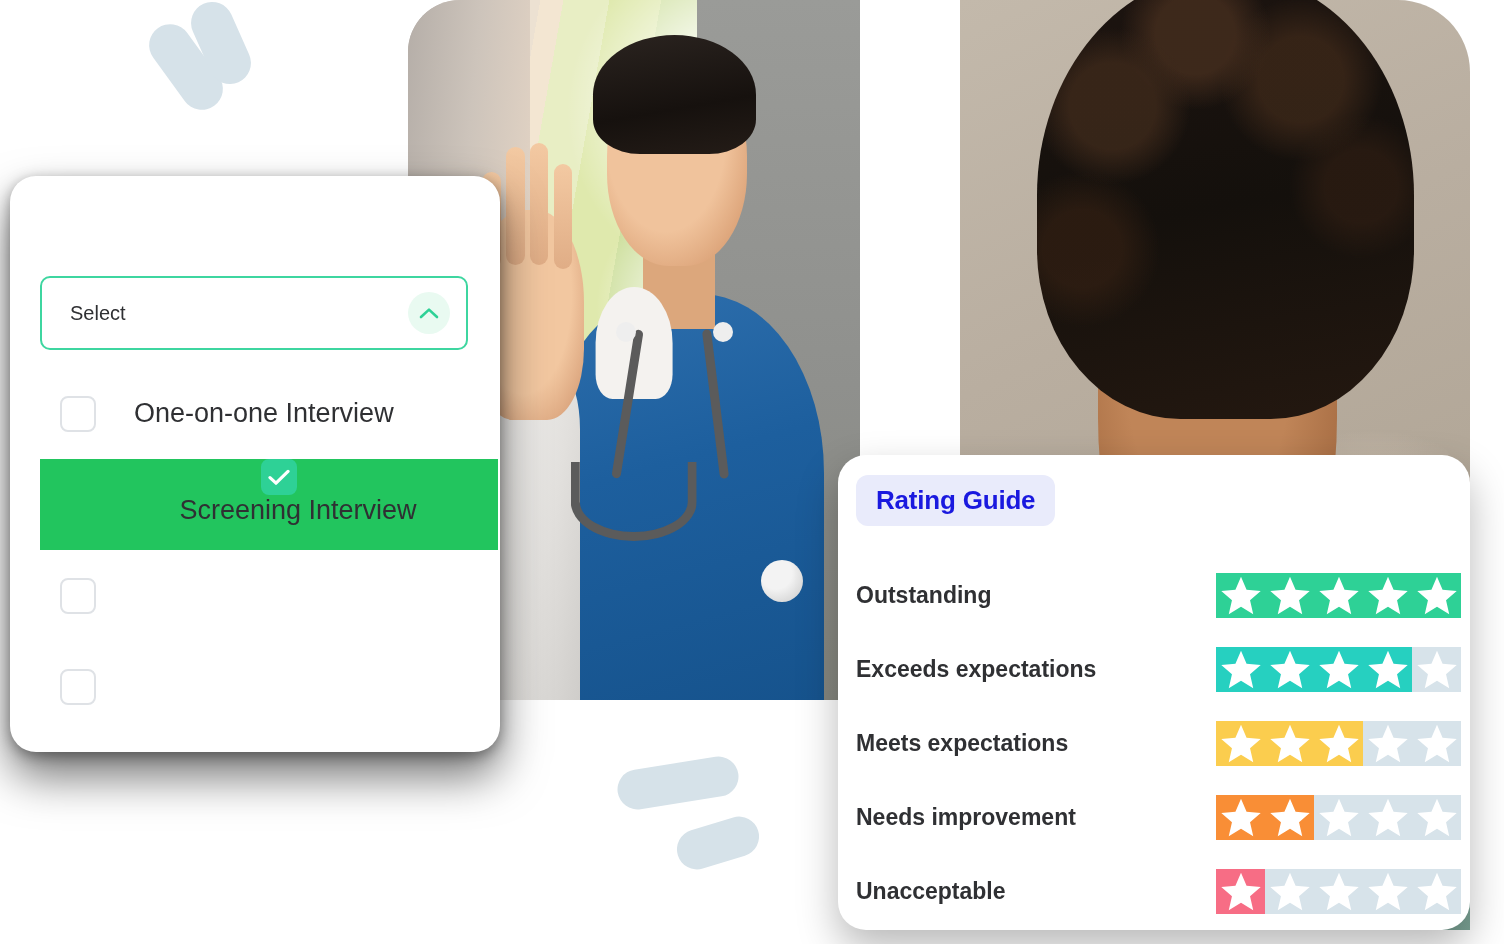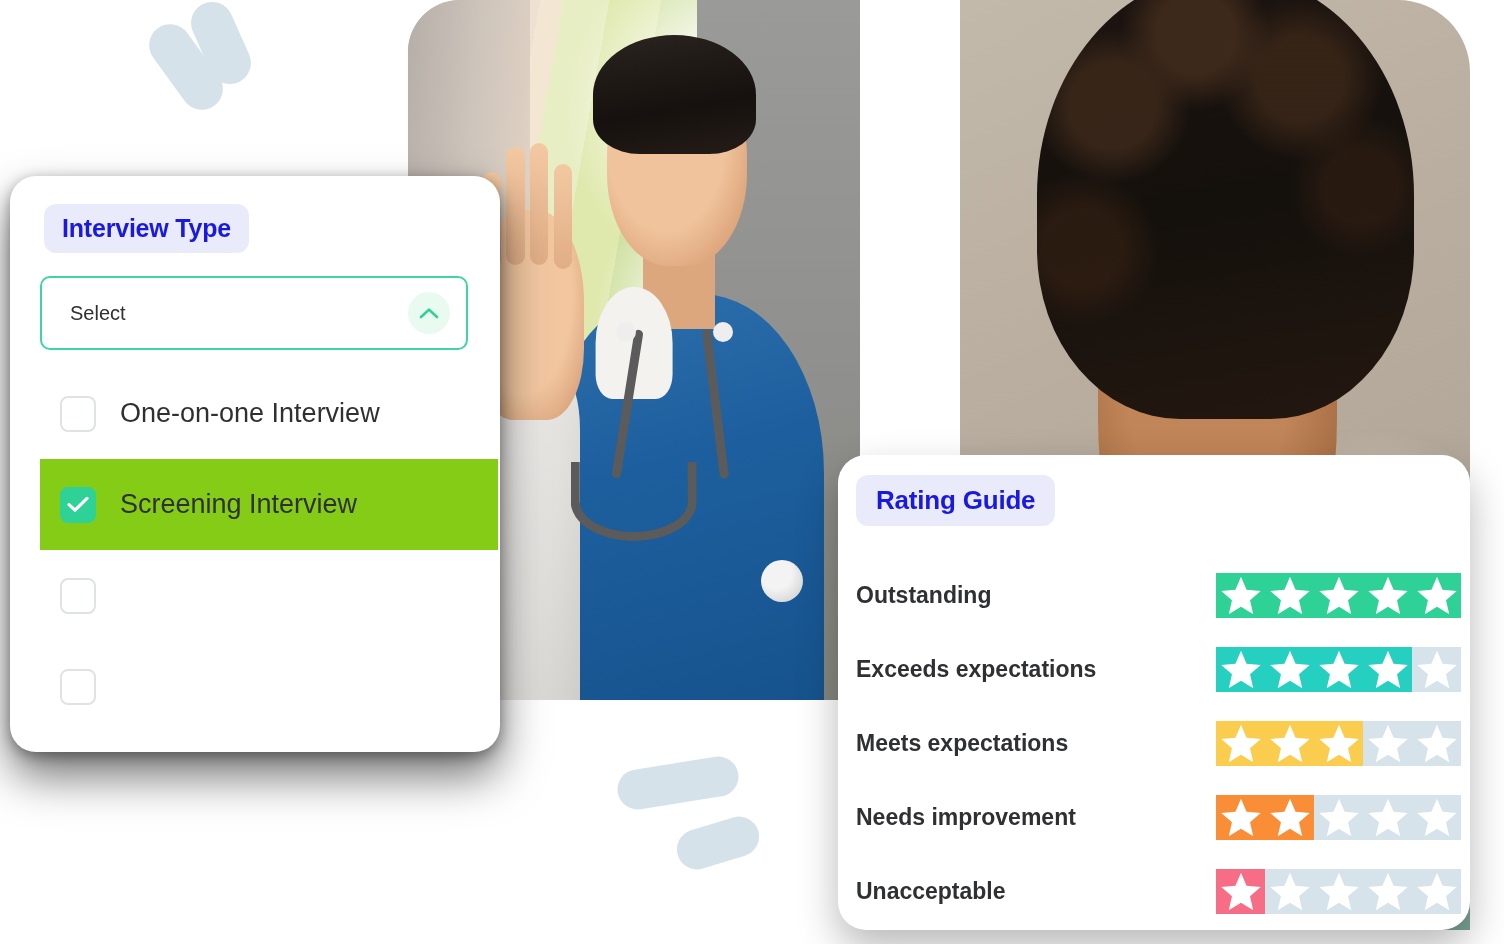--- a/index.html
+++ b/index.html
@@ -268,36 +268,36 @@
     left: 30px; top: 192px;
     width: 458px;
   }
   .option-row {
     display: flex;
     align-items: center;
     height: 91px;
     padding-left: 20px;
     box-sizing: border-box;
   }
-  .option-row.selected { background: #84cc16; }
+  .option-row.selected { background: #22c55e; flex-direction: column; }
   .cb {
     width: 36px; height: 36px;
     border-radius: 8px;
     border: 2px solid #dfe2e6;
     box-sizing: border-box;
     background: #ffffff;
     flex: none;
     display: flex; align-items: center; justify-content: center;
   }
   .cb.checked {
     background: #2ed196;
     border-color: #2ed196;
   }
   .option-label {
-    margin-left: 24px;
+    margin-left: 38px;
     font-size: 27px;
     color: #2f3033;
     white-space: nowrap;
   }
 
   
   #rating-card {
     position: absolute;
     left: 838px; top: 455px;
     width: 632px; height: 475px;
@@ -389,21 +389,20 @@
     <div class="pr-brow pr-brow-l"></div>
     <div class="pr-brow pr-brow-r"></div>
     <div class="pr-eye pr-eye-l"></div>
     <div class="pr-eye pr-eye-r"></div>
     <div class="pr-stache"></div>
     <div class="pr-mouth"></div>
     <div class="pr-hair"></div>
   </div>
 
   <div id="interview-card">
-    <div id="it-badge" class="pill-badge">Interview Type</div>
 
     <div id="select-box">
       <span id="select-value">Select</span>
       <span id="select-chevron">
         <svg width="20" height="12" viewBox="0 0 20 12" aria-hidden="true">
           <path d="M2 10 L10 2.6 L18 10" fill="none" stroke="#2ed196" stroke-width="2.6" stroke-linecap="round" stroke-linejoin="round"></path>
         </svg>
       </span>
     </div>
 

